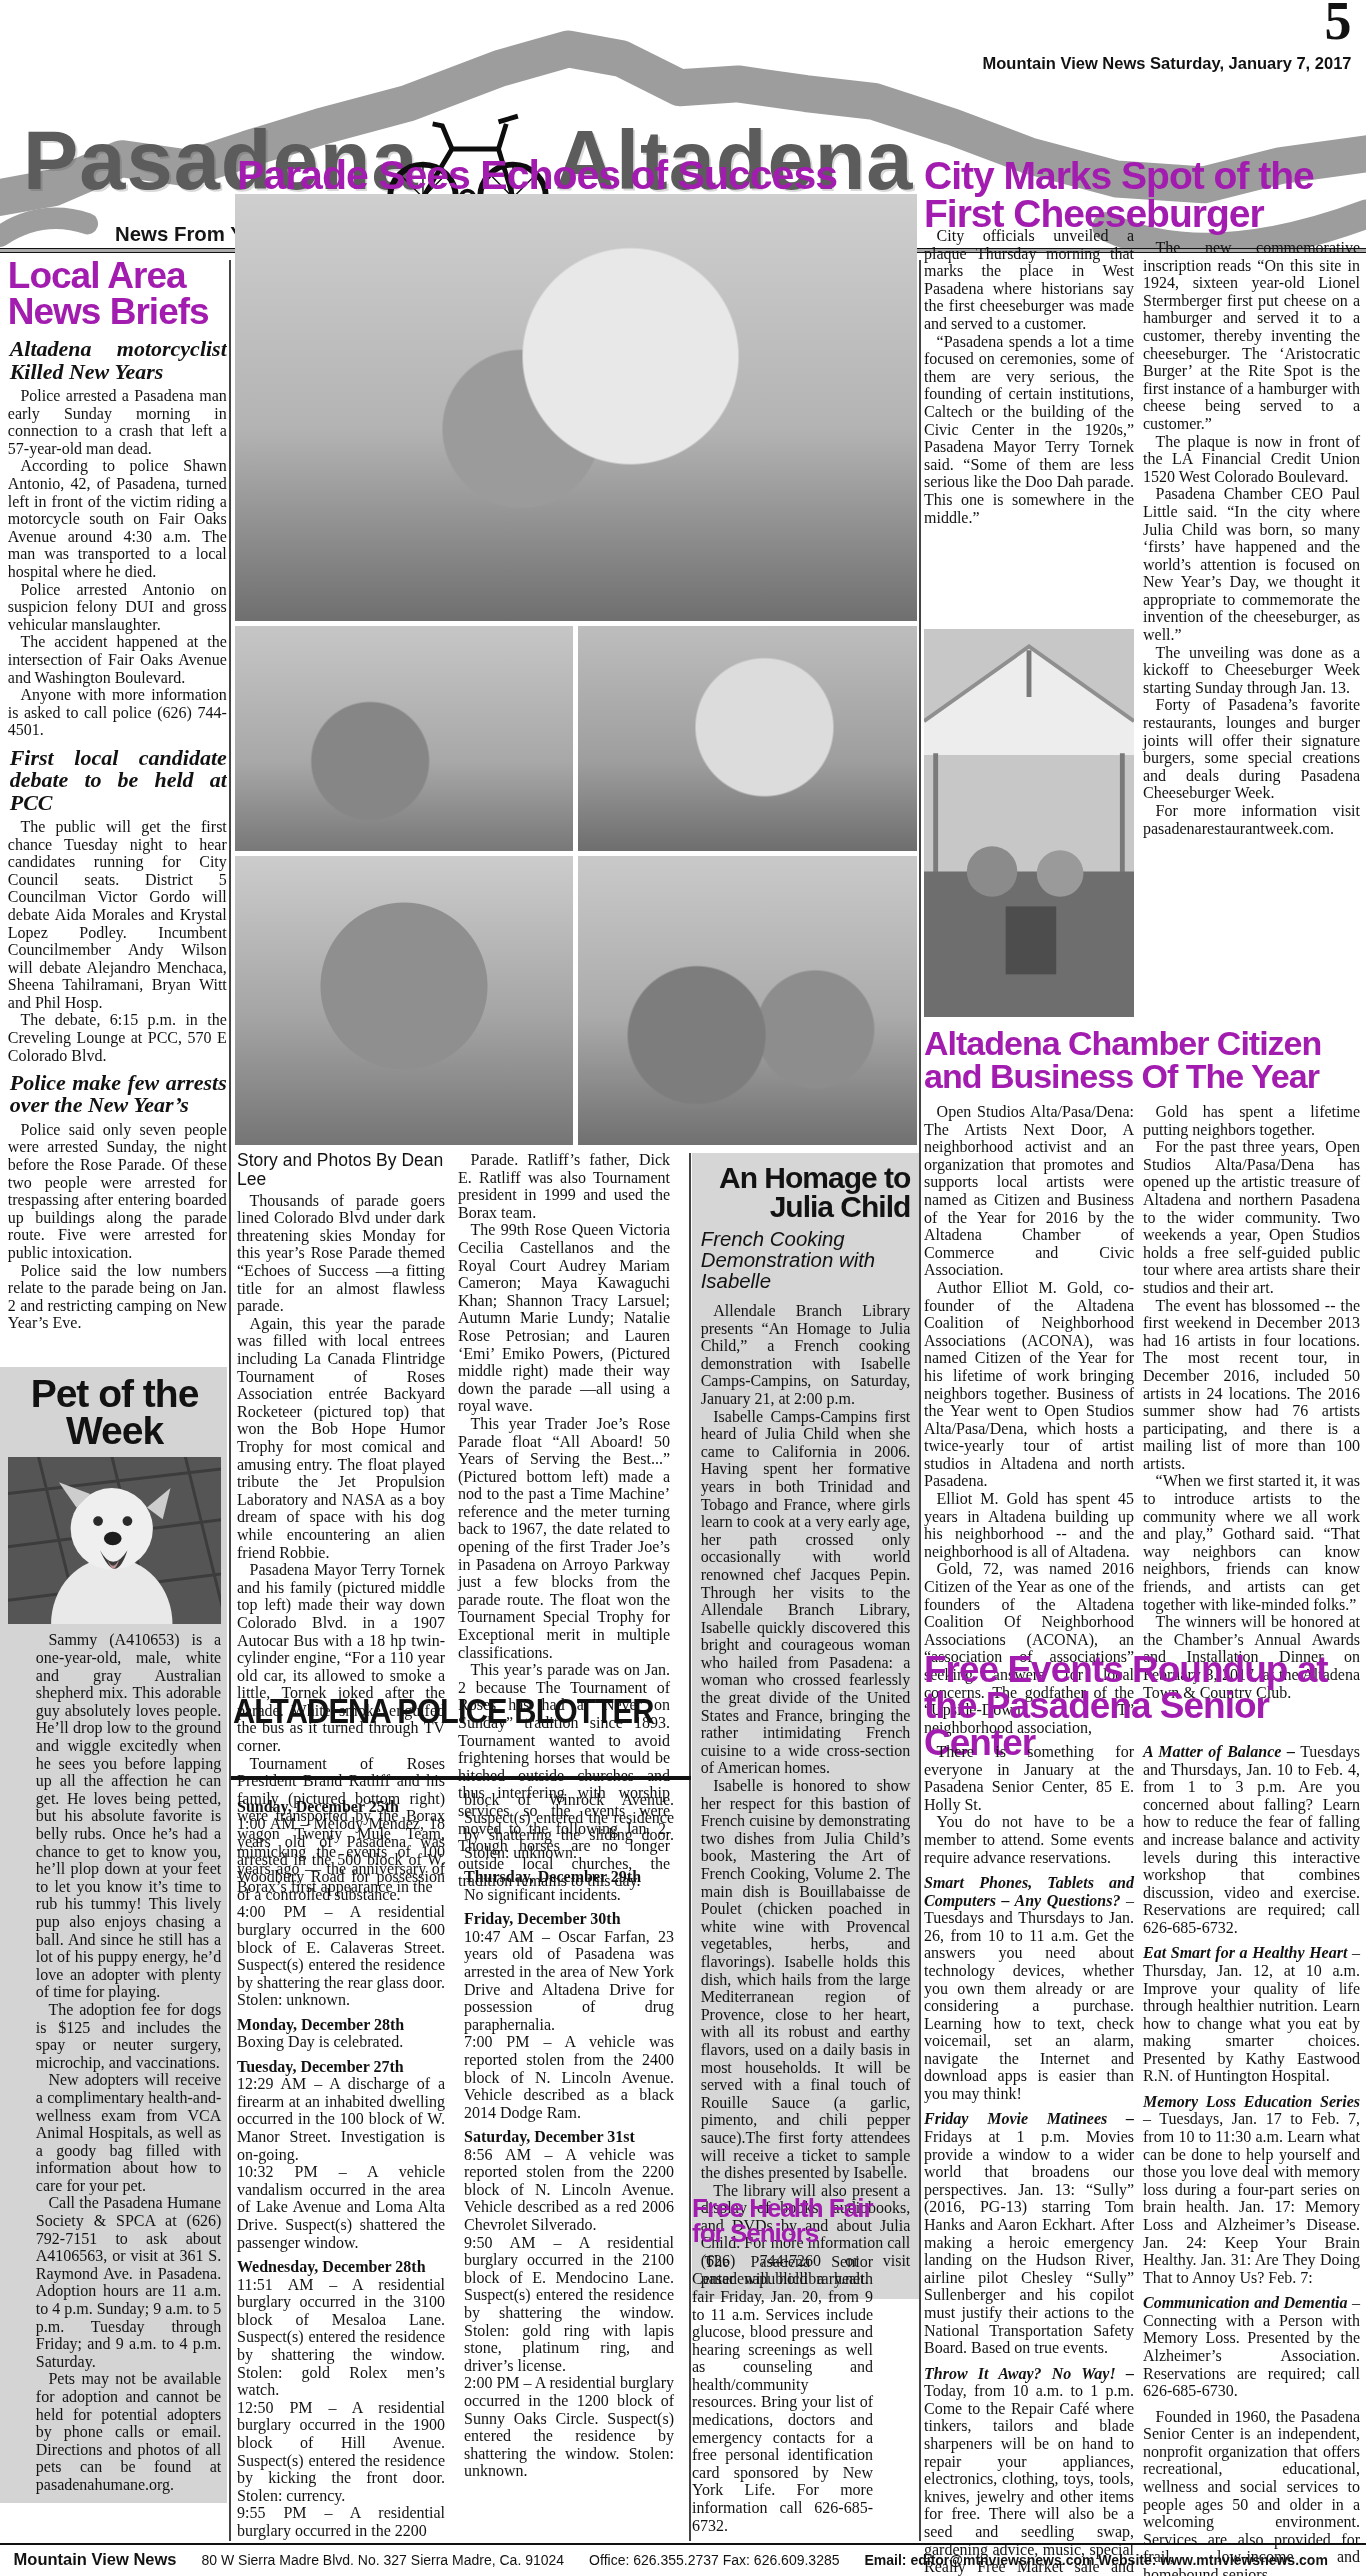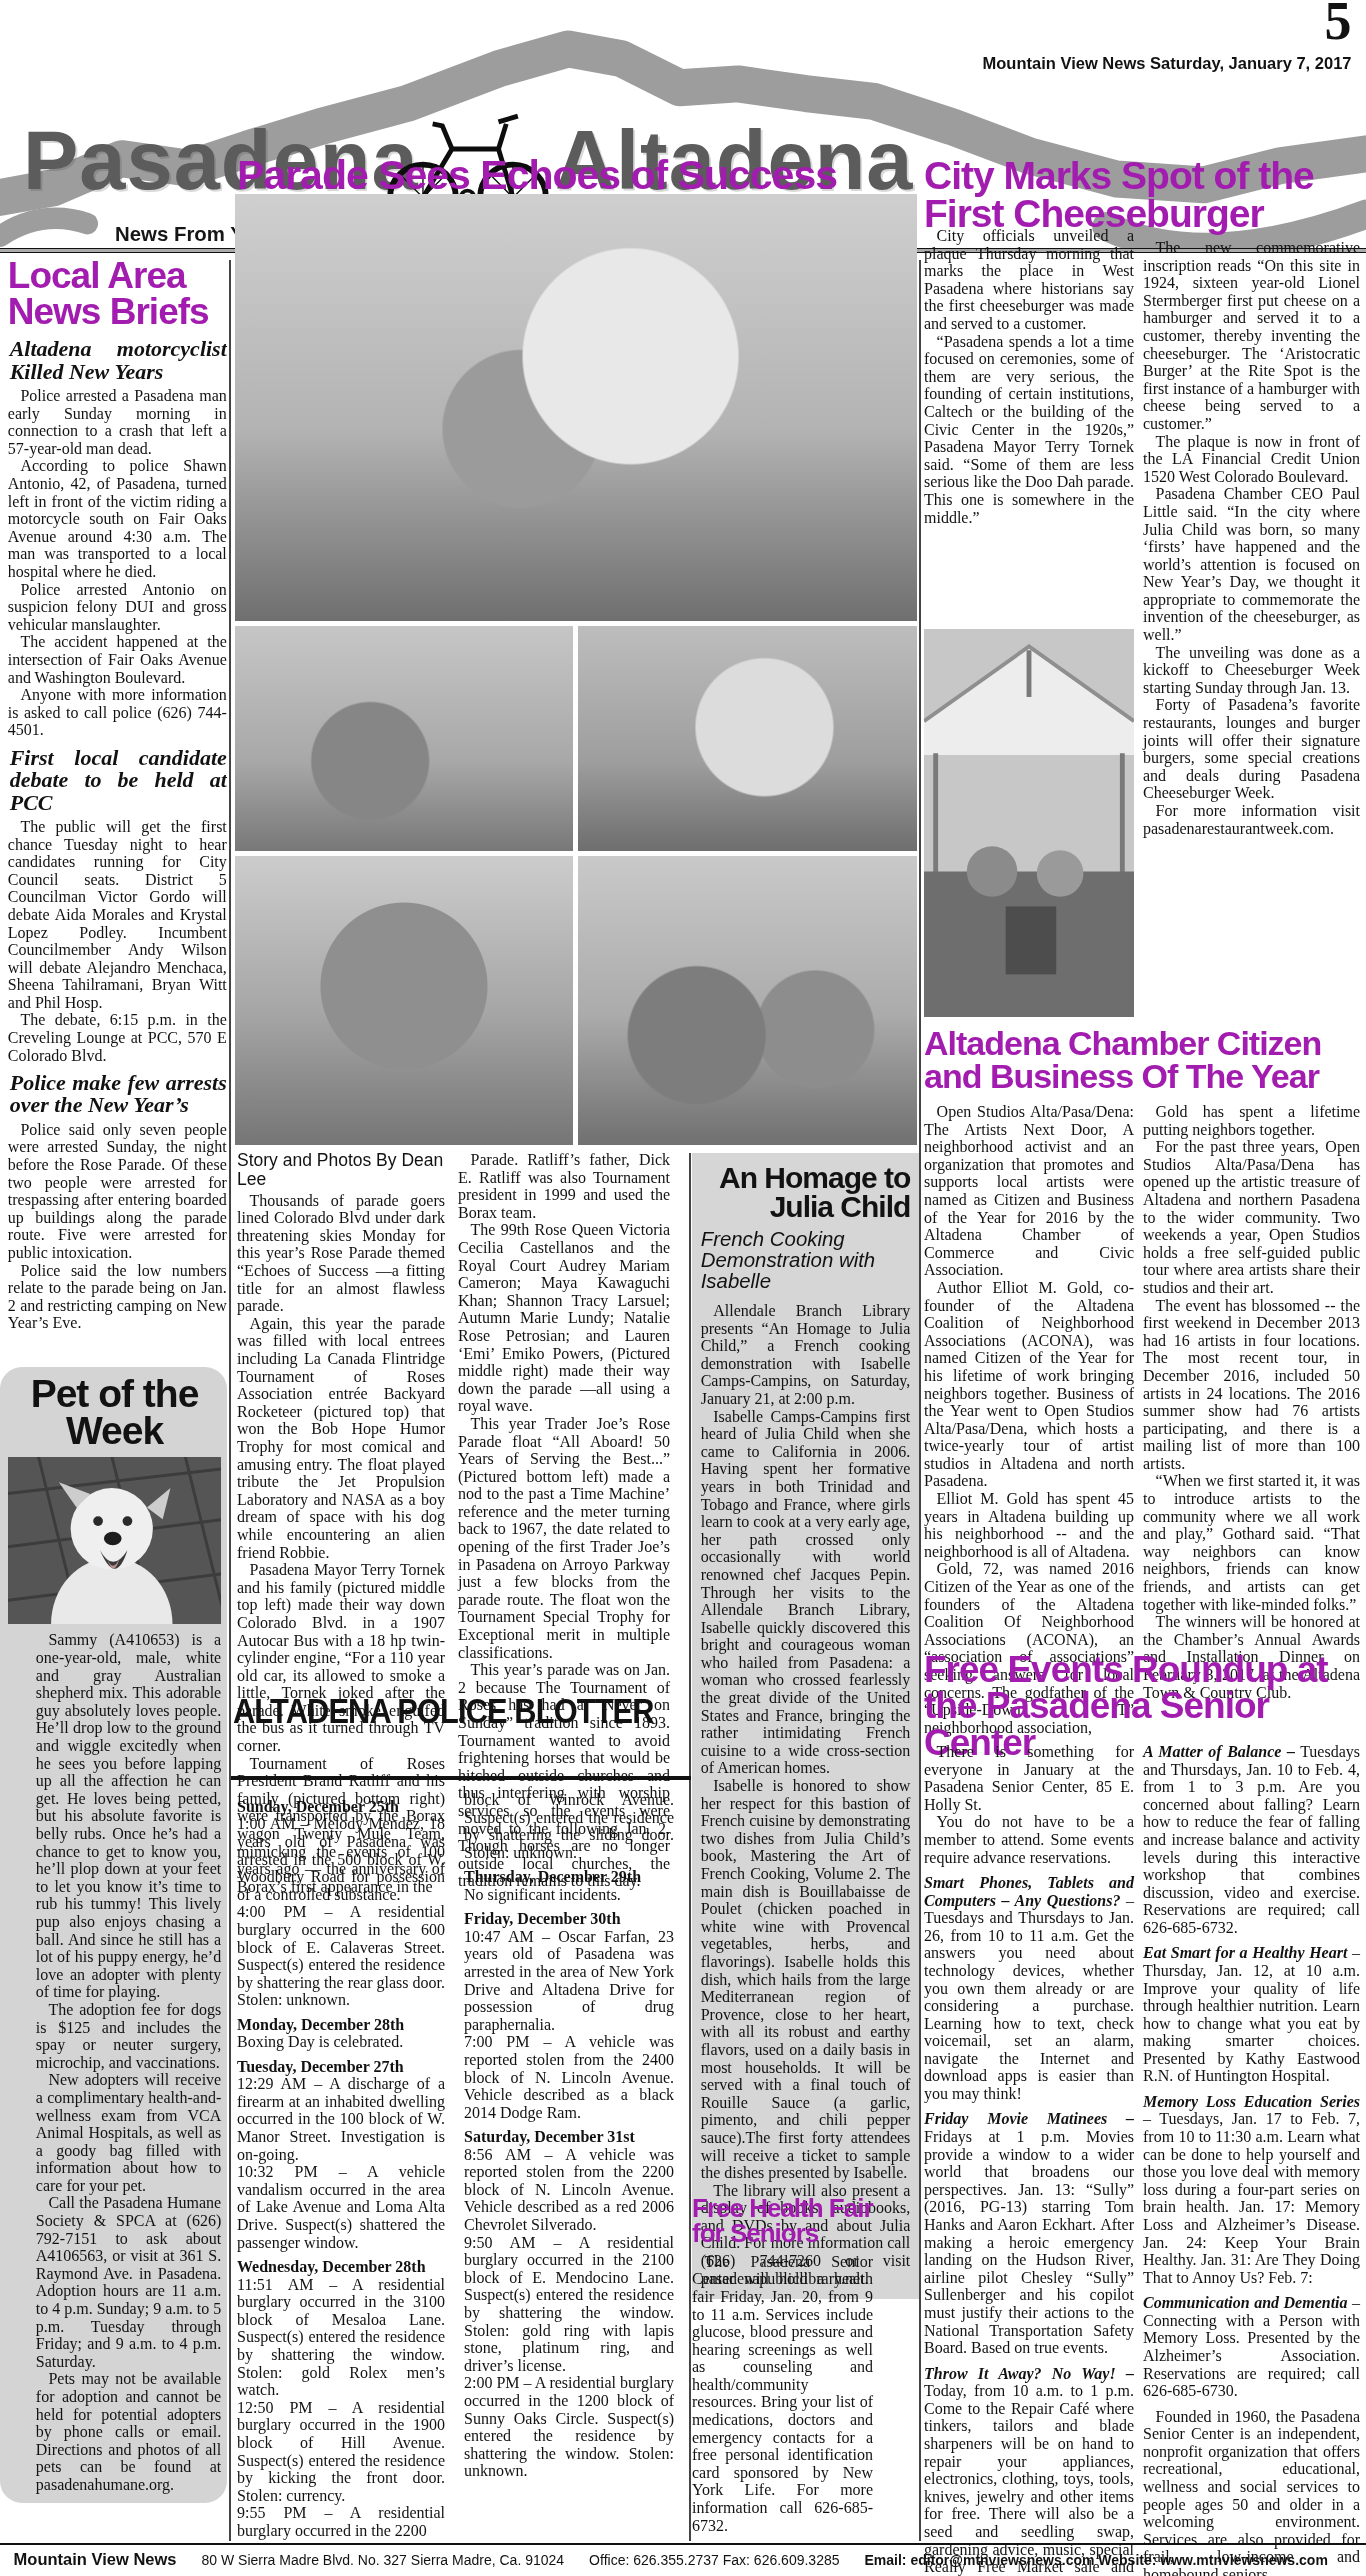--- a/index.html
+++ b/index.html
@@ -22,21 +22,21 @@
   .bodycol{font-size:16px;line-height:1.1;text-align:justify;}
   .bodycol p{margin:0;text-indent:12.6px;}
   .brief-head{font-weight:700;font-style:italic;font-size:22px;line-height:1.02;margin:7.8px 0 3.9px 1.9px;text-indent:0!important;}
   .day{font-weight:700;margin-top:6.8px;}
   .entries p{text-indent:0;margin:0;}
   .evt{margin-top:7.8px!important;text-indent:0!important;}
   .evt-h{font-weight:700;font-style:italic;}
   
   .photo{position:absolute;overflow:hidden;background:#b5b5b5;}
   .photo svg{display:block;}
-  .pet-box{position:absolute;left:0px;top:1367px;width:227px;padding:3.9px 5.8px 9.7px 7.8px;box-sizing:border-box;background:#d4d4d4;border-radius:22px;}
+  .pet-box{position:absolute;left:0px;top:1367px;width:227px;padding:3.9px 5.8px 9.7px 7.8px;box-sizing:border-box;background:#d4d4d4;}
   .pet-title{font-family:"Liberation Sans",sans-serif;font-weight:700;font-size:39px;line-height:.95;text-align:center;letter-spacing:-1px;margin:3.9px 0 7.8px;}
   .homage-box{position:absolute;left:692px;top:1153px;width:227px;box-sizing:border-box;padding:9.7px 8.7px 11.6px;background:#d6d6d6;}
   .homage-title{font-family:"Liberation Sans",sans-serif;font-weight:700;font-size:30px;line-height:.97;letter-spacing:-1px;margin-bottom:7.8px;text-align:right;}
   .homage-sub{font-family:"Liberation Sans",sans-serif;font-style:italic;font-size:20.4px;line-height:1.04;margin-bottom:9.7px;}
   .blotter-head{position:absolute;left:233px;top:1691px;width:458px;font-family:"Liberation Sans",sans-serif;
                 font-weight:700;font-size:35px;letter-spacing:-1px;white-space:nowrap;transform:scaleX(.88);transform-origin:left;}
   .blotter-rule{position:absolute;left:231px;top:1776px;width:460px;height:3.9px;background:#111;}
   .byline{font-family:"Liberation Sans",sans-serif;font-size:17.5px;line-height:1.08;margin-bottom:2.9px;text-align:left;}
   
   .footer{position:absolute;left:0;top:2543px;width:1367px;border-top:2.4px solid #111;padding:4.9px 13.6px 0;box-sizing:border-box;

